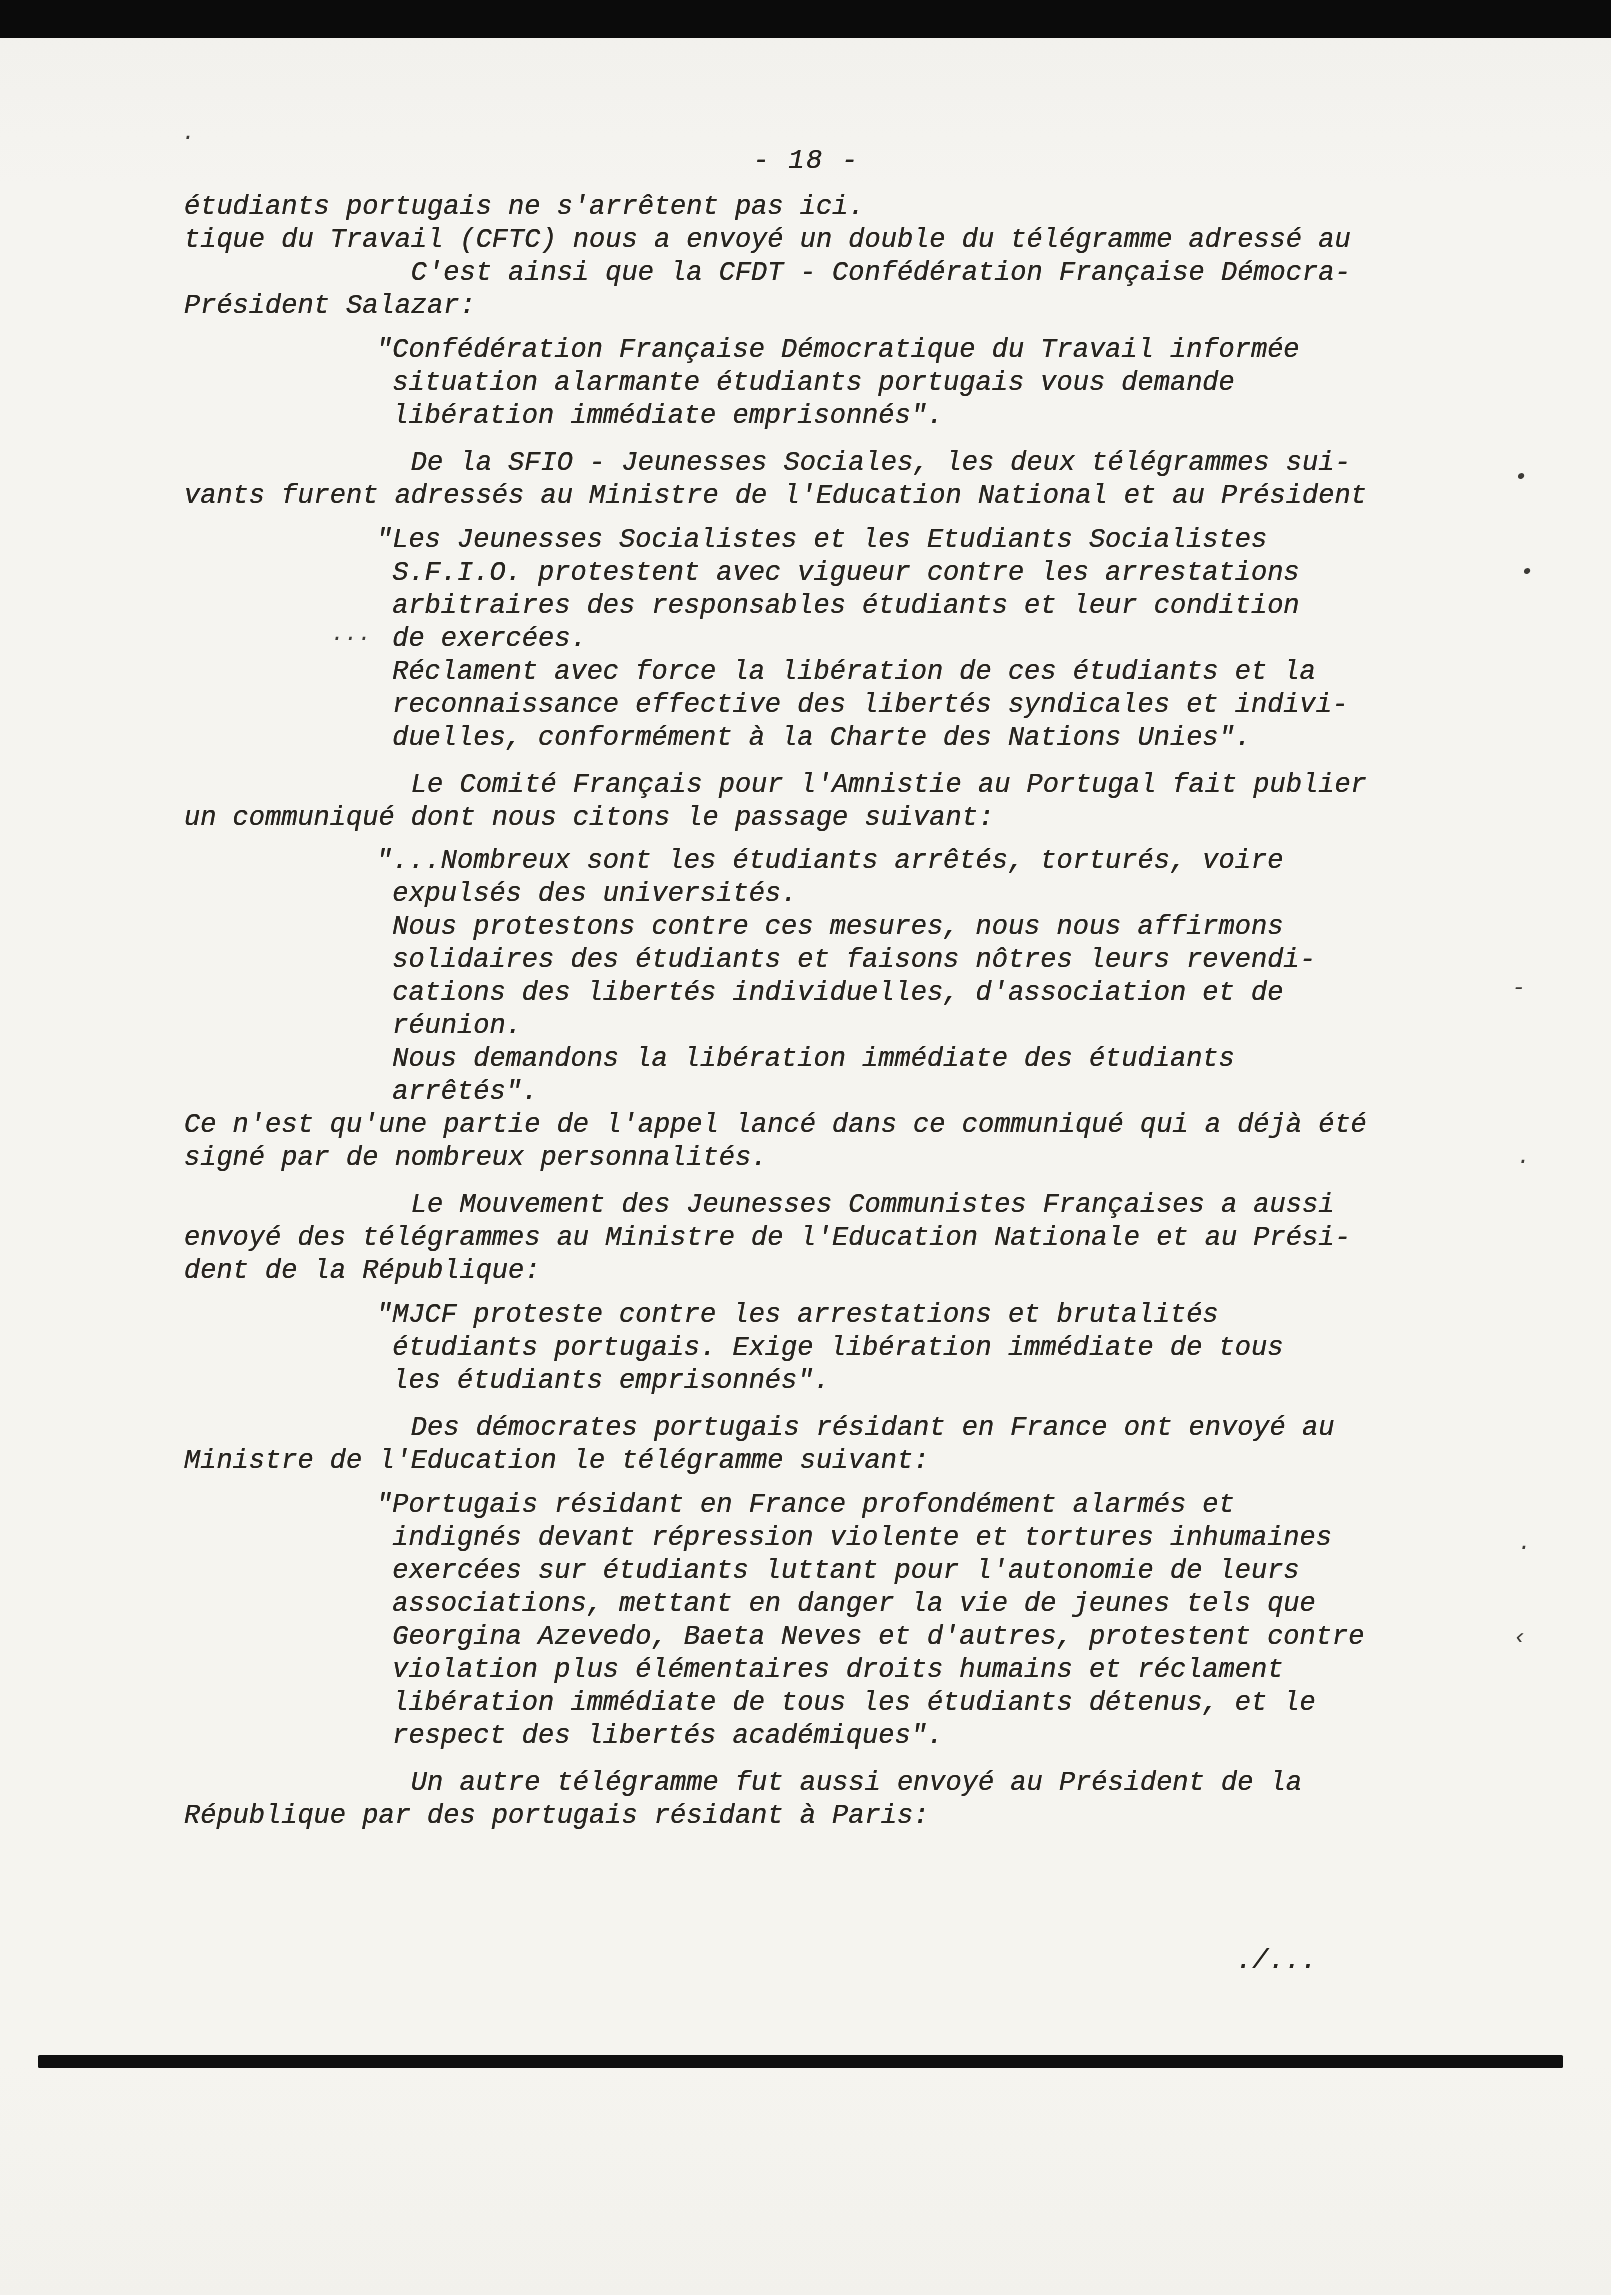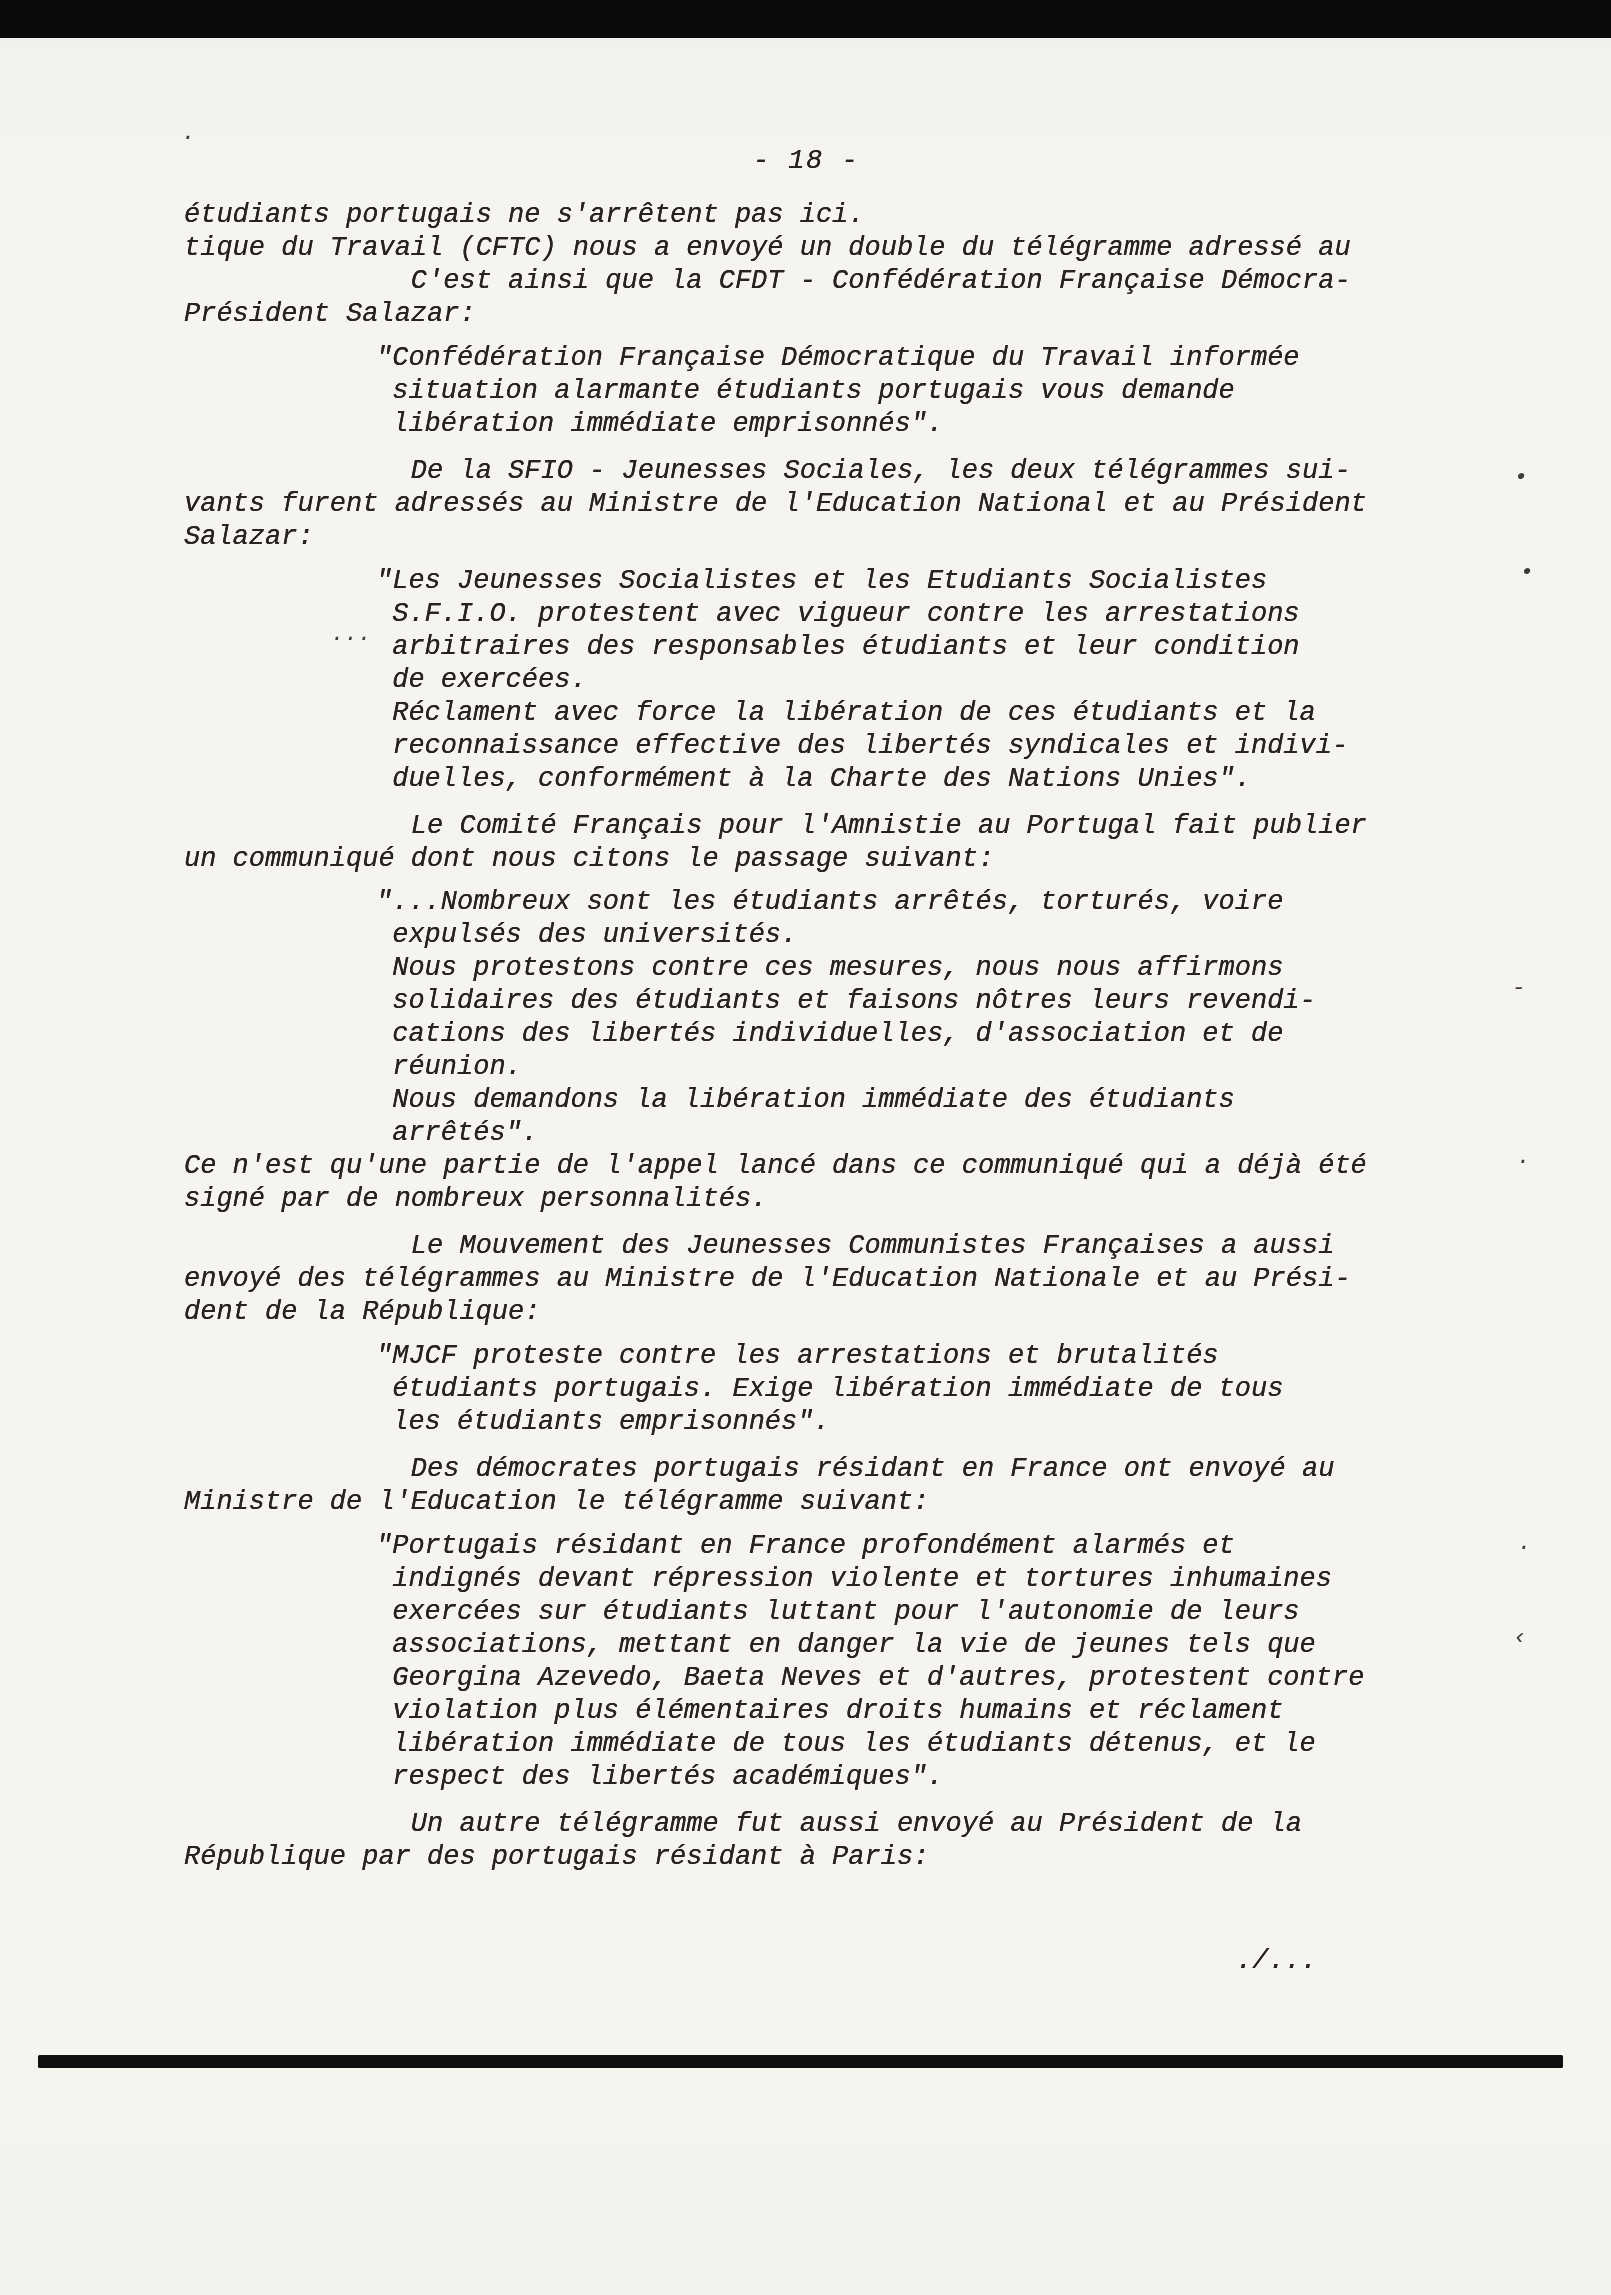--- a/index.html
+++ b/index.html
@@ -43,21 +43,21 @@
     width: 1390px;
     font-size: 27px;
     line-height: 33px;
   }
   .line {
     white-space: pre;
     text-shadow: 0 0 0.6px currentColor;
   }
   .block.paragraph { margin-top: 14px; }
   .block.quote { margin-top: 10.8px; padding-left: 192px; }
-  .doc .block:first-child { margin-top: 8px; }
+  .doc .block:first-child { margin-top: 0; }
   .block.tight-top { margin-top: 0; }
   .footer-mark {
     position: absolute;
     left: 1236px;
     top: 1945px;
     font-size: 27px;
     line-height: 33px;
     text-shadow: 0 0 0.6px currentColor;
   }
   .bottom-rule {
@@ -94,21 +94,20 @@
         <div class="line">Président Salazar:</div>
       </div>
       <div class="block quote">
         <div class="line">"Confédération Française Démocratique du Travail informée</div>
         <div class="line"> situation alarmante étudiants portugais vous demande</div>
         <div class="line"> libération immédiate emprisonnés".</div>
       </div>
       <div class="block paragraph">
         <div class="line">              De la SFIO - Jeunesses Sociales, les deux télégrammes sui-</div>
         <div class="line">vants furent adressés au Ministre de l'Education National et au Président</div>
-        <div class="line">Salazar:</div>
       </div>
       <div class="block quote">
         <div class="line">"Les Jeunesses Socialistes et les Etudiants Socialistes</div>
         <div class="line"> S.F.I.O. protestent avec vigueur contre les arrestations</div>
         <div class="line"> arbitraires des responsables étudiants et leur condition</div>
         <div class="line"> de exercées.</div>
         <div class="line"> Réclament avec force la libération de ces étudiants et la</div>
         <div class="line"> reconnaissance effective des libertés syndicales et indivi-</div>
         <div class="line"> duelles, conformément à la Charte des Nations Unies".</div>
       </div>

